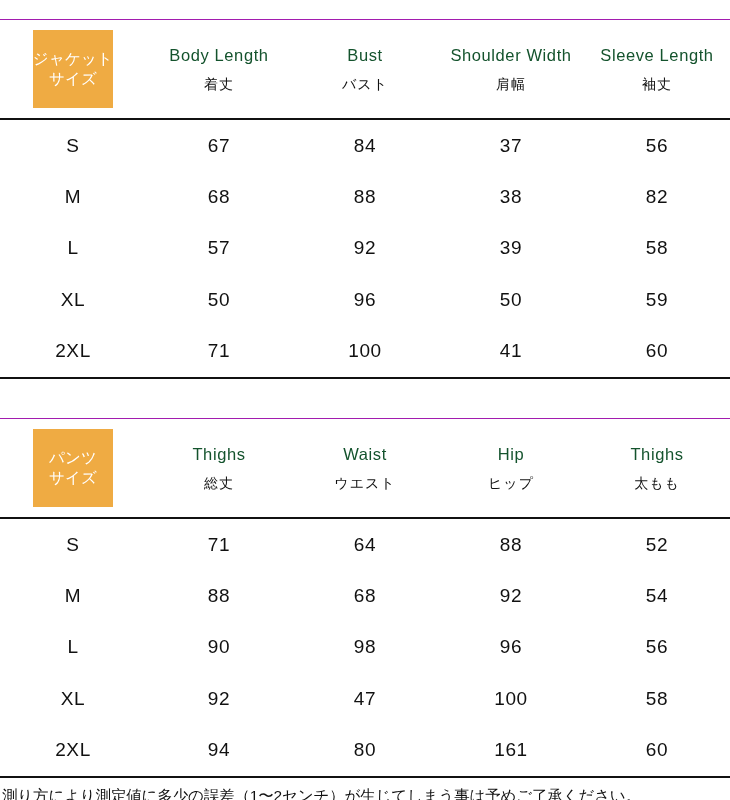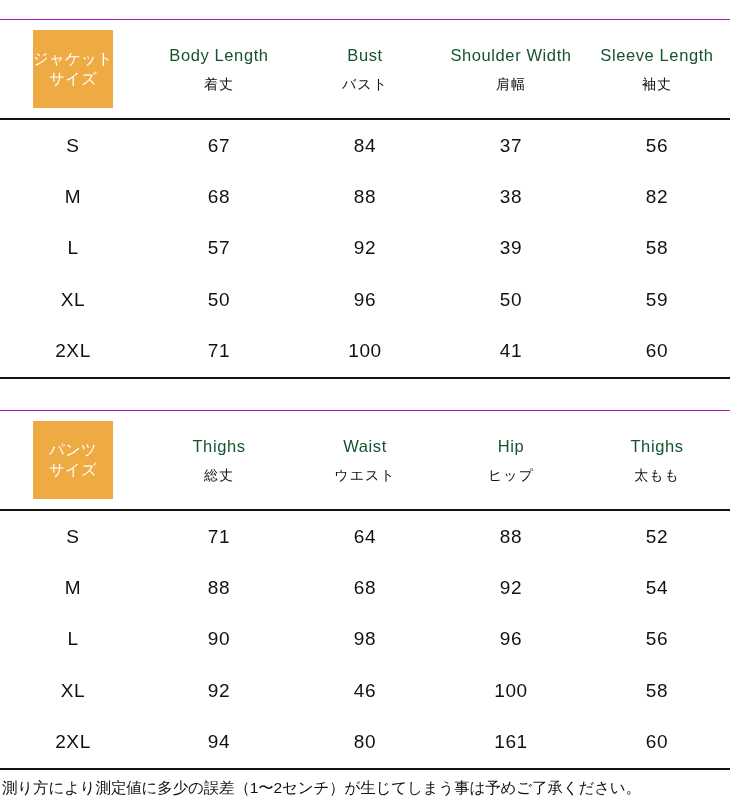--- a/index.html
+++ b/index.html
@@ -94,21 +94,21 @@
     letter-spacing: 0.6px;
     color: #111111;
     border: none;
   }
   .size-table tbody {
     border-bottom: 2px solid #111111;
   }
 
   
   .table-block--jacket { margin-top: 19px; }
-  .table-block--pants  { margin-top: 31px; }
+  .table-block--pants  { margin-top: 39px; }
 
   
   .footnote {
     margin-top: 9px;
     padding-left: 2px;
     font-size: 15.5px;
     line-height: 1.2;
     letter-spacing: -0.15px;
     white-space: nowrap;
     color: #111111;
@@ -247,21 +247,21 @@
         <tr>
           <td>L</td>
           <td>90</td>
           <td>98</td>
           <td>96</td>
           <td>56</td>
         </tr>
         <tr>
           <td>XL</td>
           <td>92</td>
-          <td>46</td>
+          <td>47</td>
           <td>100</td>
           <td>58</td>
         </tr>
         <tr>
           <td>2XL</td>
           <td>94</td>
           <td>80</td>
           <td>161</td>
           <td>60</td>
         </tr>

